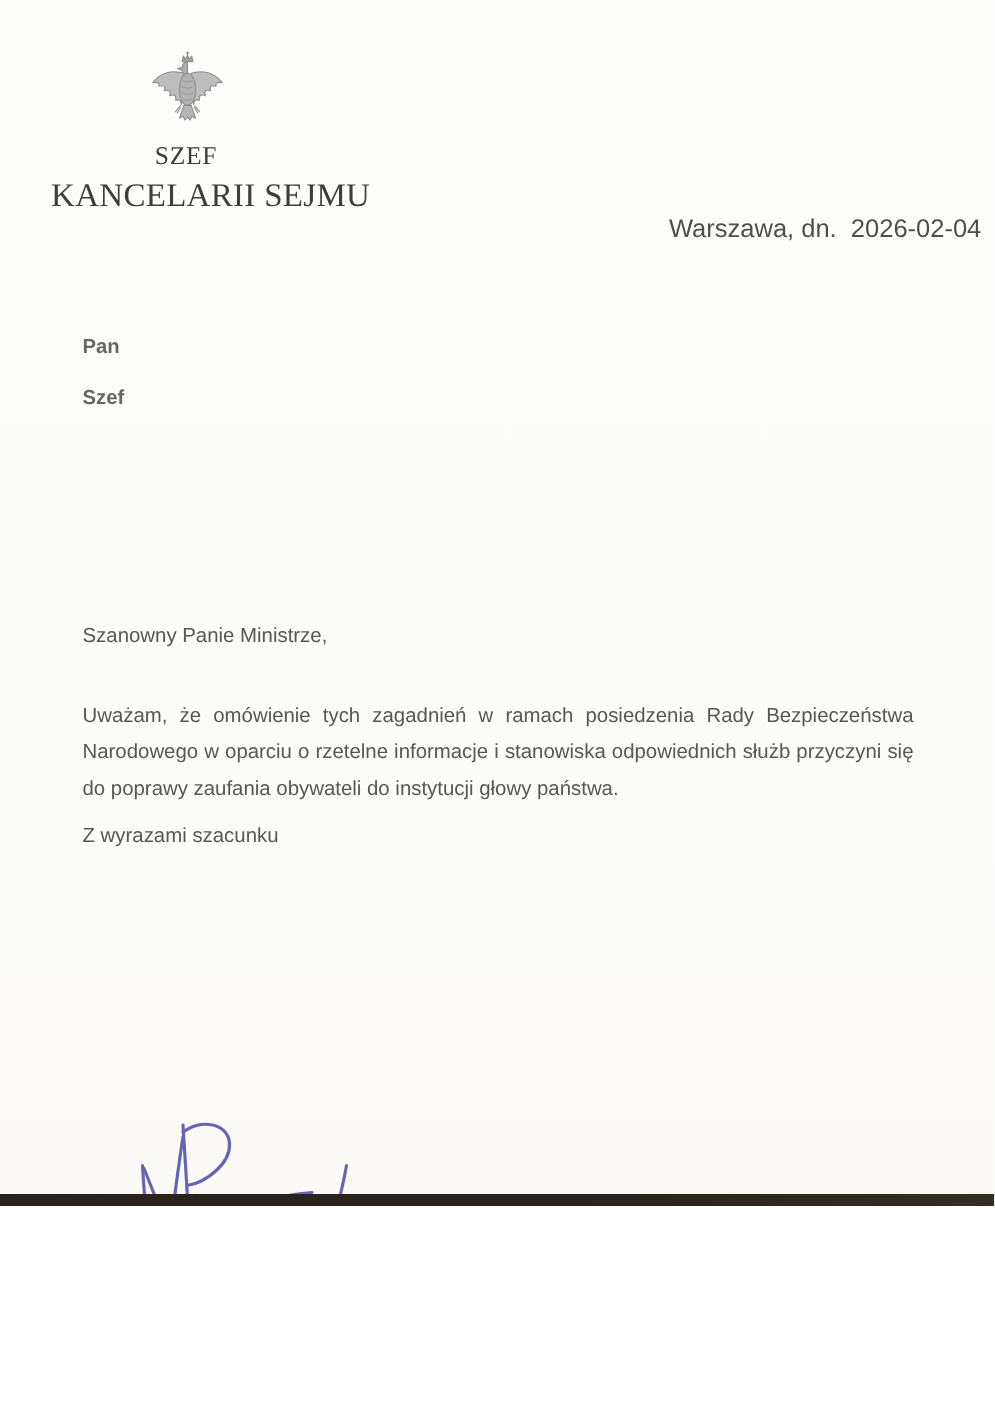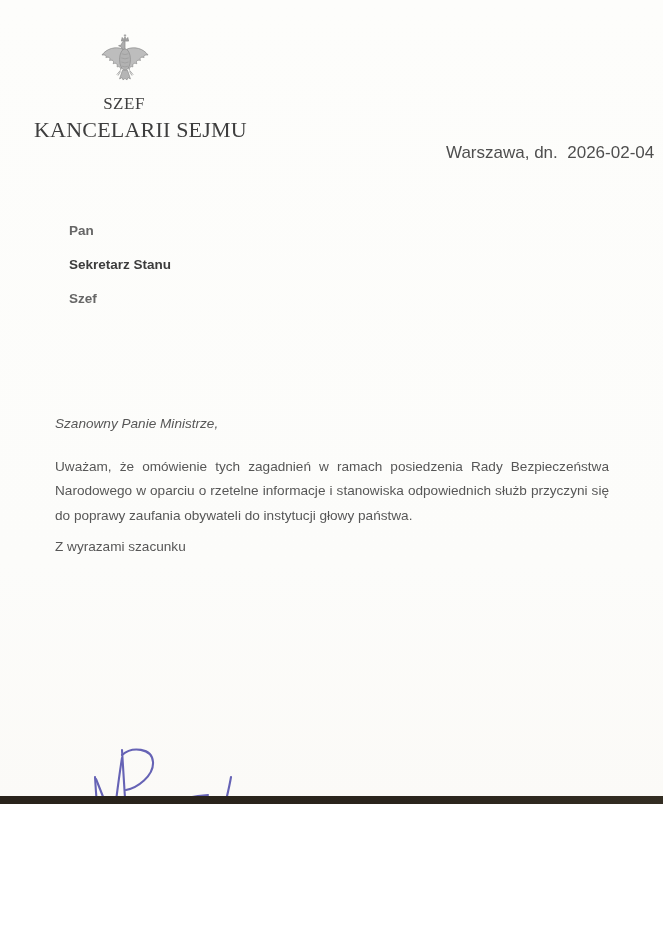--- a/index.html
+++ b/index.html
@@ -23,33 +23,33 @@
   .org-line1 { font-size: 17px; letter-spacing: 0.5px; }
   .org-line2 { font-size: 22px; letter-spacing: 0.2px; margin-top: 3px; white-space: nowrap; }
 
   
   .dateline {
     position: absolute; left: 446px; top: 143px;
     font-size: 17px; color: #4f4f4f; white-space: pre;
   }
 
   
-  .recipient { position: absolute; left: 69px; top: 221px; }
+  .recipient { position: absolute; left: 55px; top: 221px; }
   .recipient div {
     font-size: 13.5px; font-weight: 700; color: #666666;
     height: 34px; line-height: 20px;
   }
   .recipient .dark { color: #3c3c3c; }
 
   
   .letter-body {
     position: absolute; left: 55px; top: 412px; width: 554px;
     font-size: 13.6px; line-height: 24.5px; color: #575757;
   }
-  .salutation { margin: 0 0 18px 0; font-style: italic; }
+  .salutation { margin: 0 0 28px 0; }
   .para { margin: 0 0 7px 0; text-align: justify; }
   .closing { margin: 6px 0 0 0; }
 
   
   .signature { position: absolute; left: 80px; top: 746px; }
 
   
   .scan-bar {
     position: absolute; left: 0; bottom: 0; width: 663px; height: 8px;
     background: linear-gradient(90deg, #29231b 0%, #2a241c 60%, #332d22 100%);
@@ -86,21 +86,20 @@
 
   <div class="org-block">
     <div class="org-line1">SZEF</div>
     <div class="org-line2">KANCELARII SEJMU</div>
   </div>
 
   <div class="dateline">Warszawa, dn.  2026-02-04</div>
 
   <div class="recipient">
     <div>Pan</div>
-    <div class="dark">Sekretarz Stanu</div>
     <div>Szef</div>
   </div>
 
   <div class="letter-body">
     <p class="salutation">Szanowny Panie Ministrze,</p>
     <p class="para">Uważam, że omówienie tych zagadnień w ramach posiedzenia Rady Bezpieczeństwa Narodowego w oparciu o rzetelne informacje i stanowiska odpowiednich służb przyczyni się do poprawy zaufania obywateli do instytucji głowy państwa.</p>
     <p class="closing">Z wyrazami szacunku</p>
   </div>
 
   <div class="signature">

